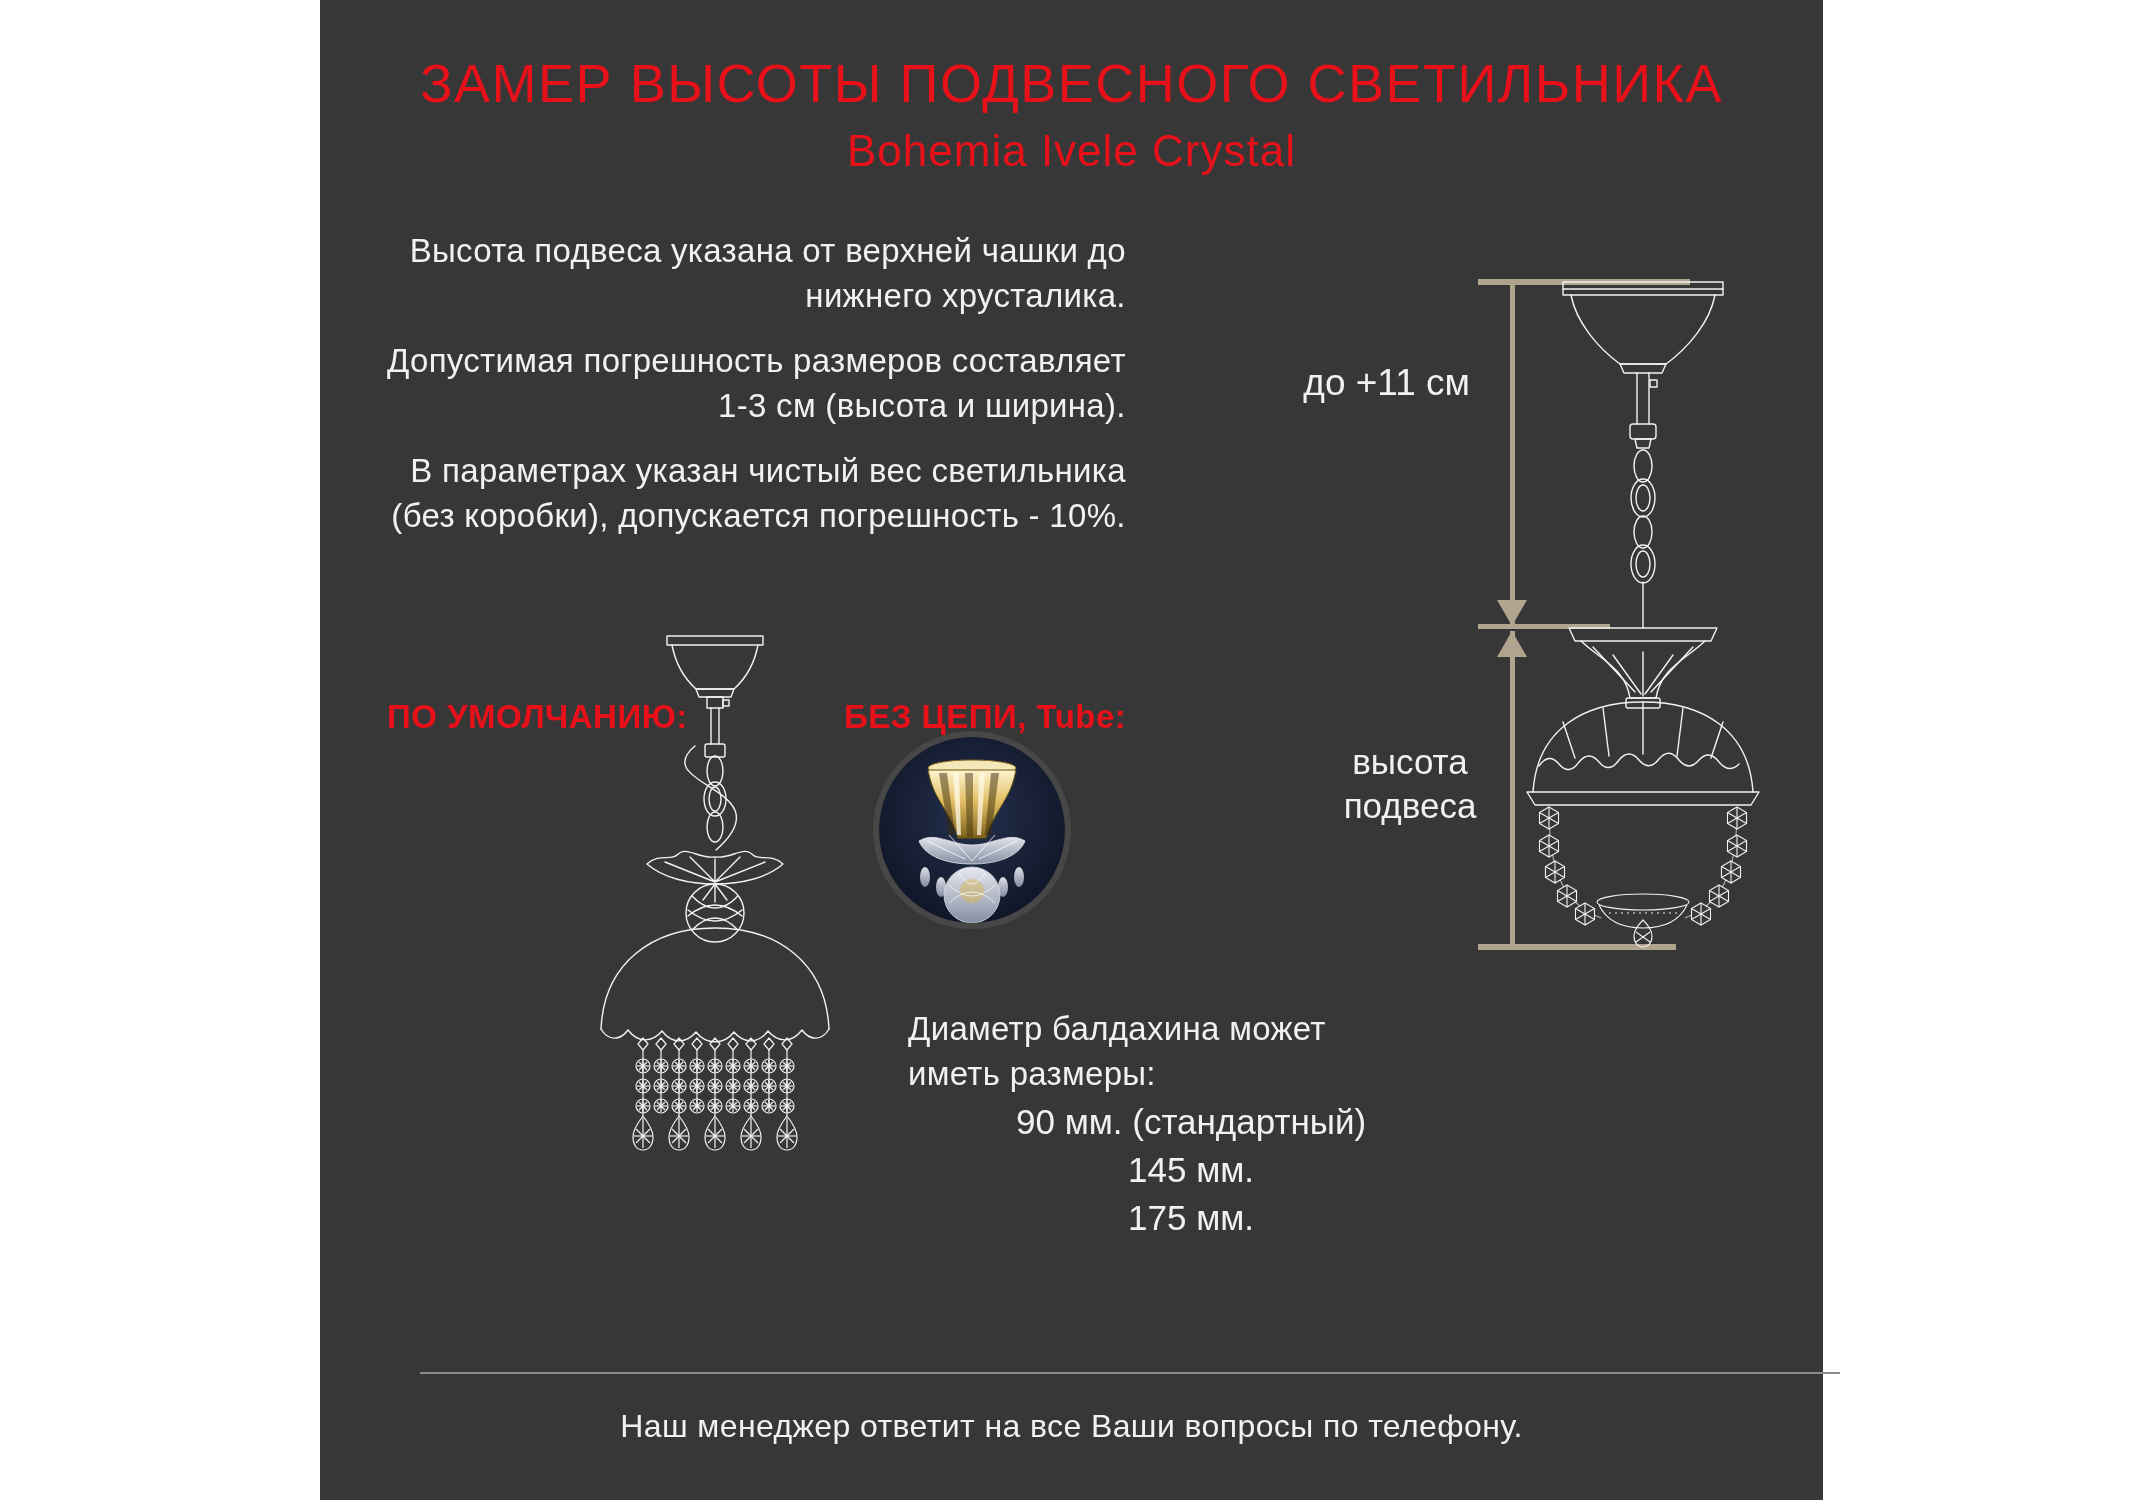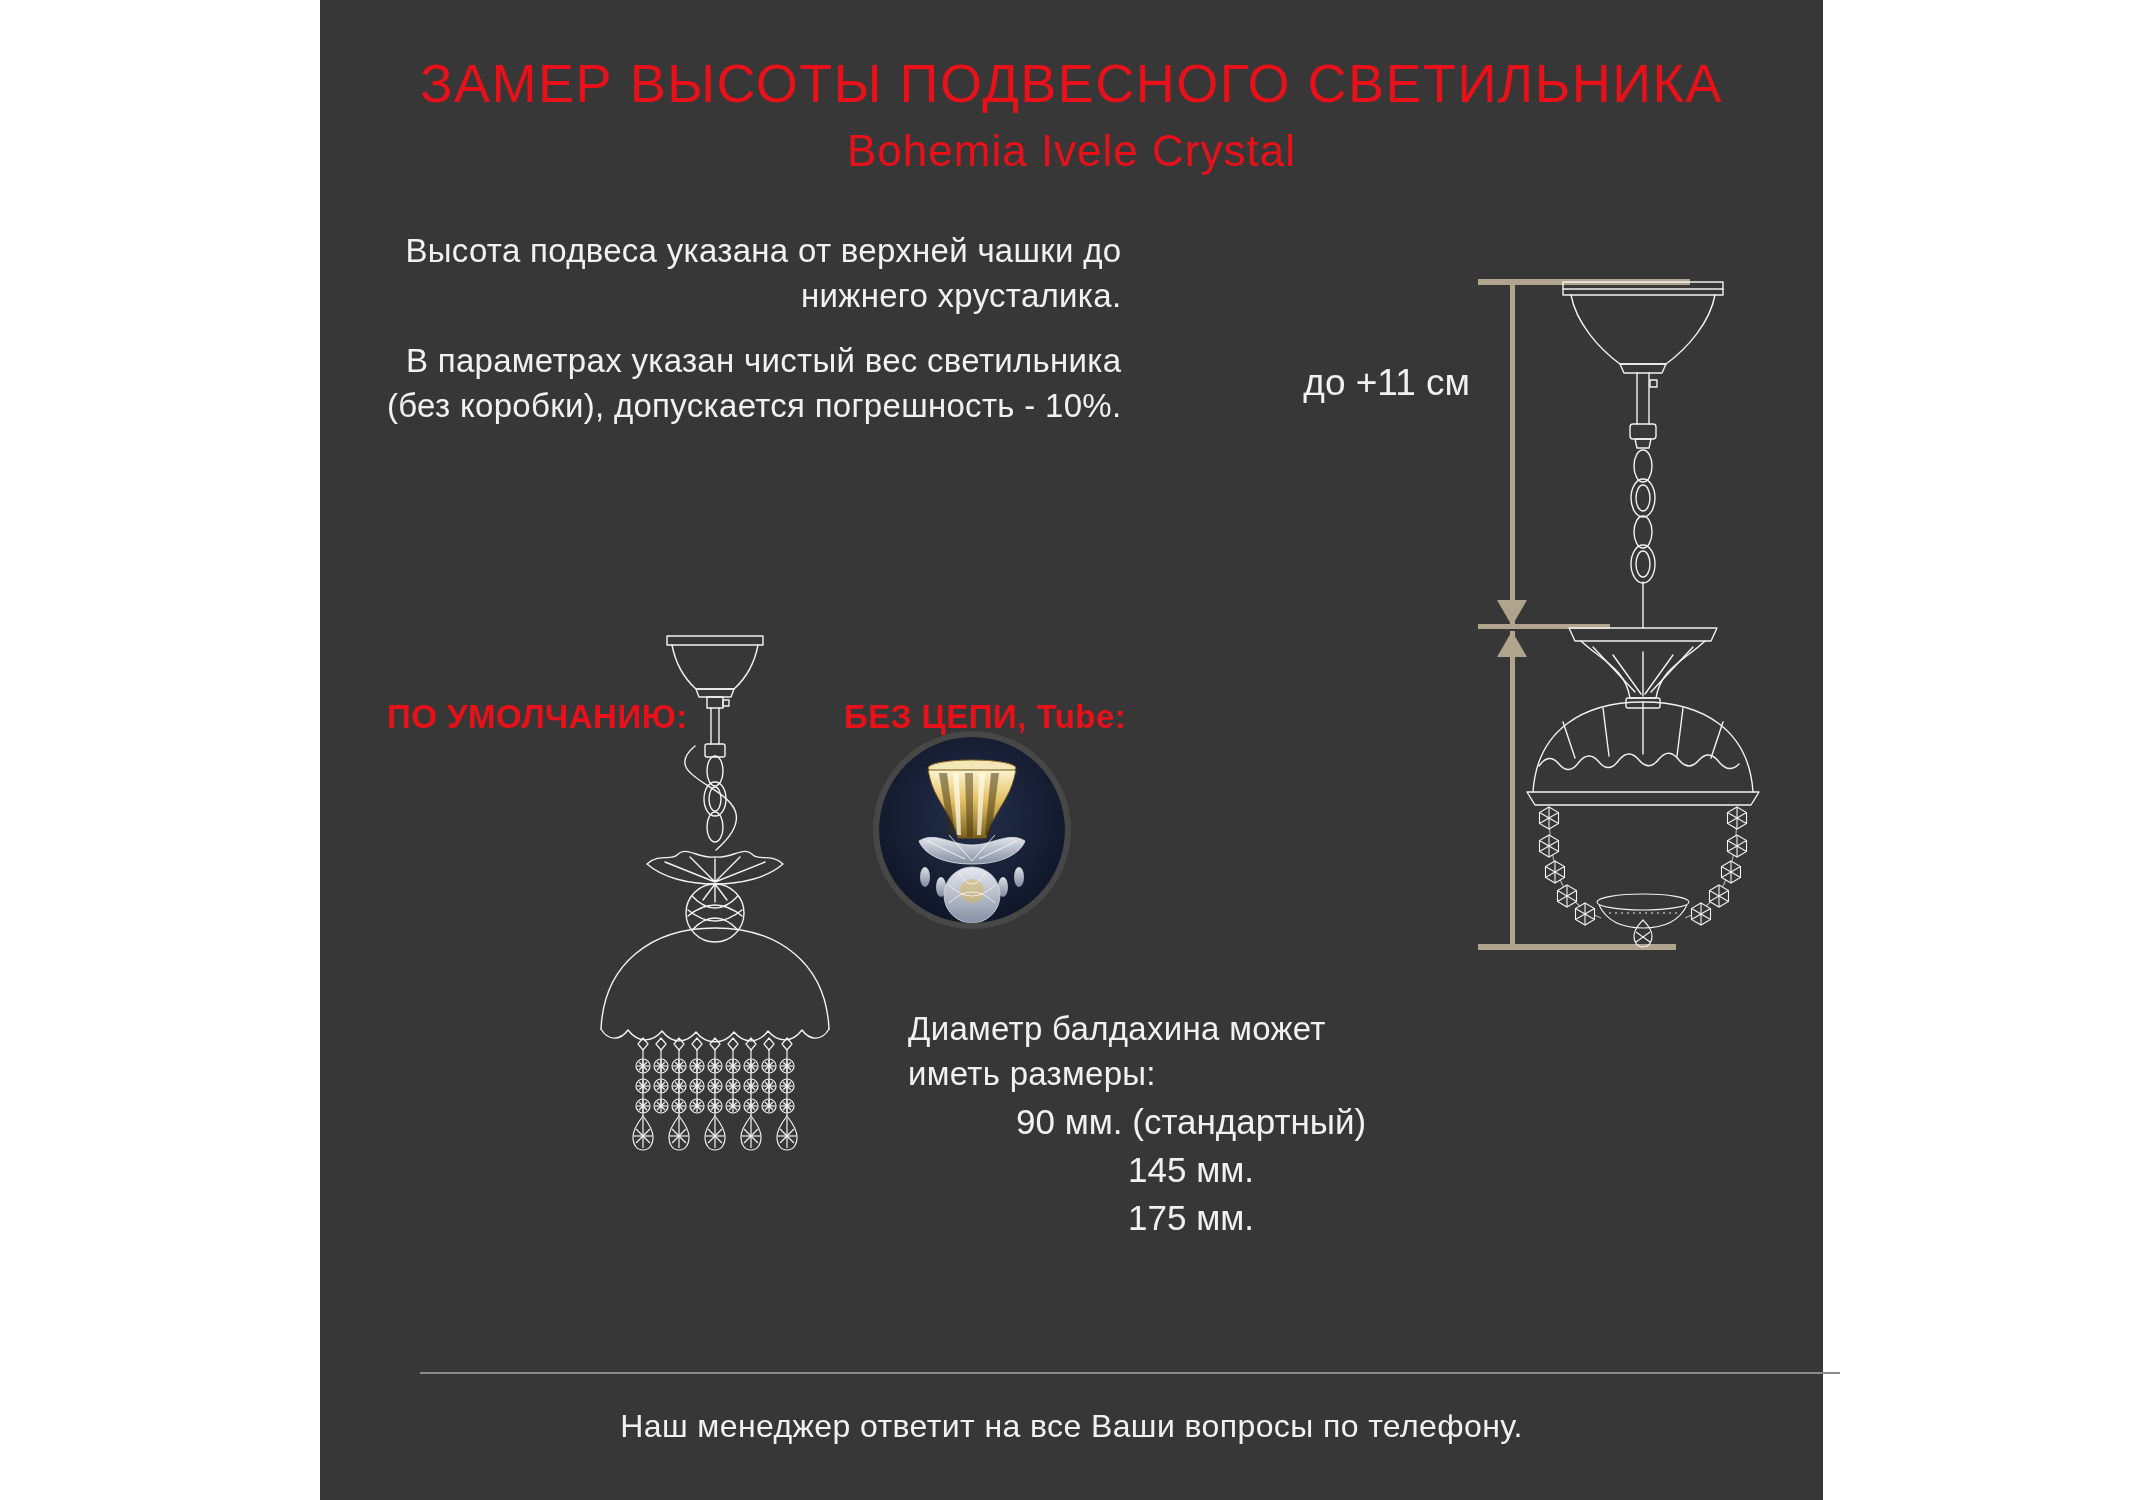--- a/index.html
+++ b/index.html
@@ -44,20 +44,22 @@
 
 <div class="page">
   <div class="panel"></div>
 
   <div class="abs centered title">ЗАМЕР ВЫСОТЫ ПОДВЕСНОГО СВЕТИЛЬНИКА</div>
   <div class="abs centered subtitle">Bohemia Ivele Crystal</div>
 
   <div class="abs paras">
     <div class="p body-text pre">Высота подвеса указана от верхней чашки до
 нижнего хрусталика.</div>
+    <div class="p body-text pre">Допустимая погрешность размеров составляет
+1-3 см (высота и ширина).</div>
     <div class="p body-text pre">В параметрах указан чистый вес светильника
 (без коробки), допускается погрешность - 10%.</div>
   </div>
 
   <div class="abs red-label lbl-default">ПО УМОЛЧАНИЮ:</div>
   <div class="abs red-label lbl-nochain">БЕЗ ЦЕПИ, Tube:</div>
 
   <svg class="svg-abs" style="left:595px;top:630px" width="240" height="524" viewBox="0 0 240 524">
     <defs>
       <g id="bd">
@@ -160,20 +162,22 @@
   </div>
 
   <div class="abs dim dim-ceiling"></div>
   <div class="abs dim dim-vert-top"></div>
   <div class="abs arrow-down"></div>
   <div class="abs dim dim-tick"></div>
   <div class="abs arrow-up"></div>
   <div class="abs dim dim-vert-bottom"></div>
   <div class="abs dim dim-floor"></div>
   <div class="abs chain-label">до +11 см</div>
+  <div class="abs height-label pre">высота
+подвеса</div>
 
   <svg class="svg-abs" style="left:1523px;top:252px" width="240" height="700" viewBox="0 0 240 700">
     <defs>
       <g id="hx">
         <path d="M0,-11 L9.5,-5.5 L9.5,5.5 L0,11 L-9.5,5.5 L-9.5,-5.5 Z" fill="#373737"></path>
         <line x1="-9.5" y1="-5.5" x2="9.5" y2="5.5"></line>
         <line x1="-9.5" y1="5.5" x2="9.5" y2="-5.5"></line>
         <line x1="0" y1="-11" x2="0" y2="11"></line>
       </g>
     </defs>

